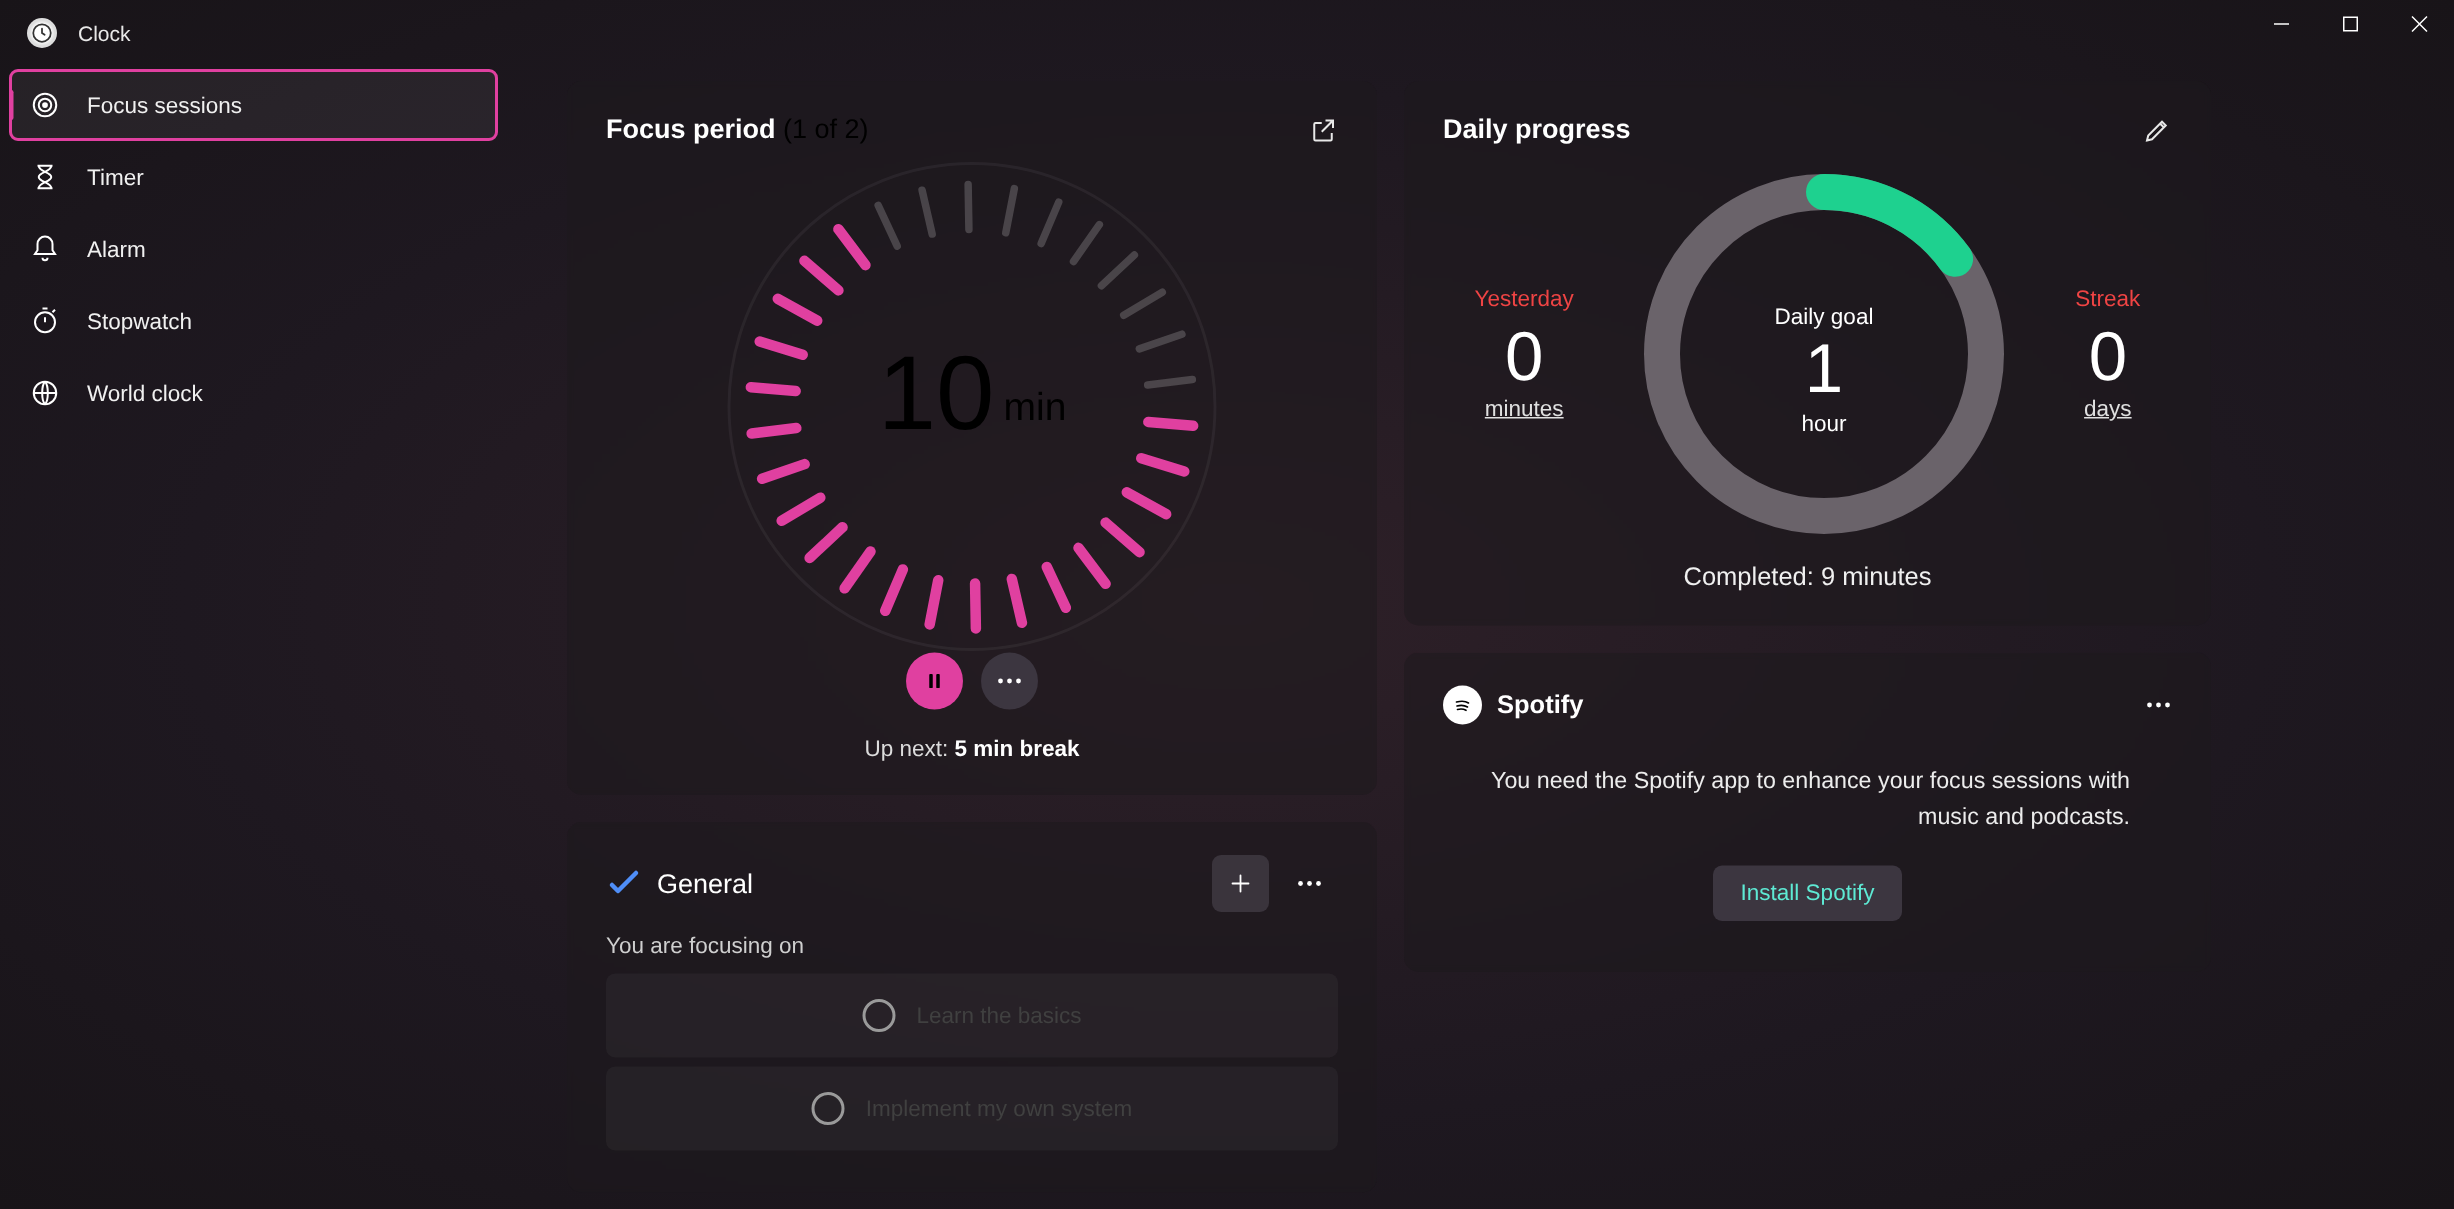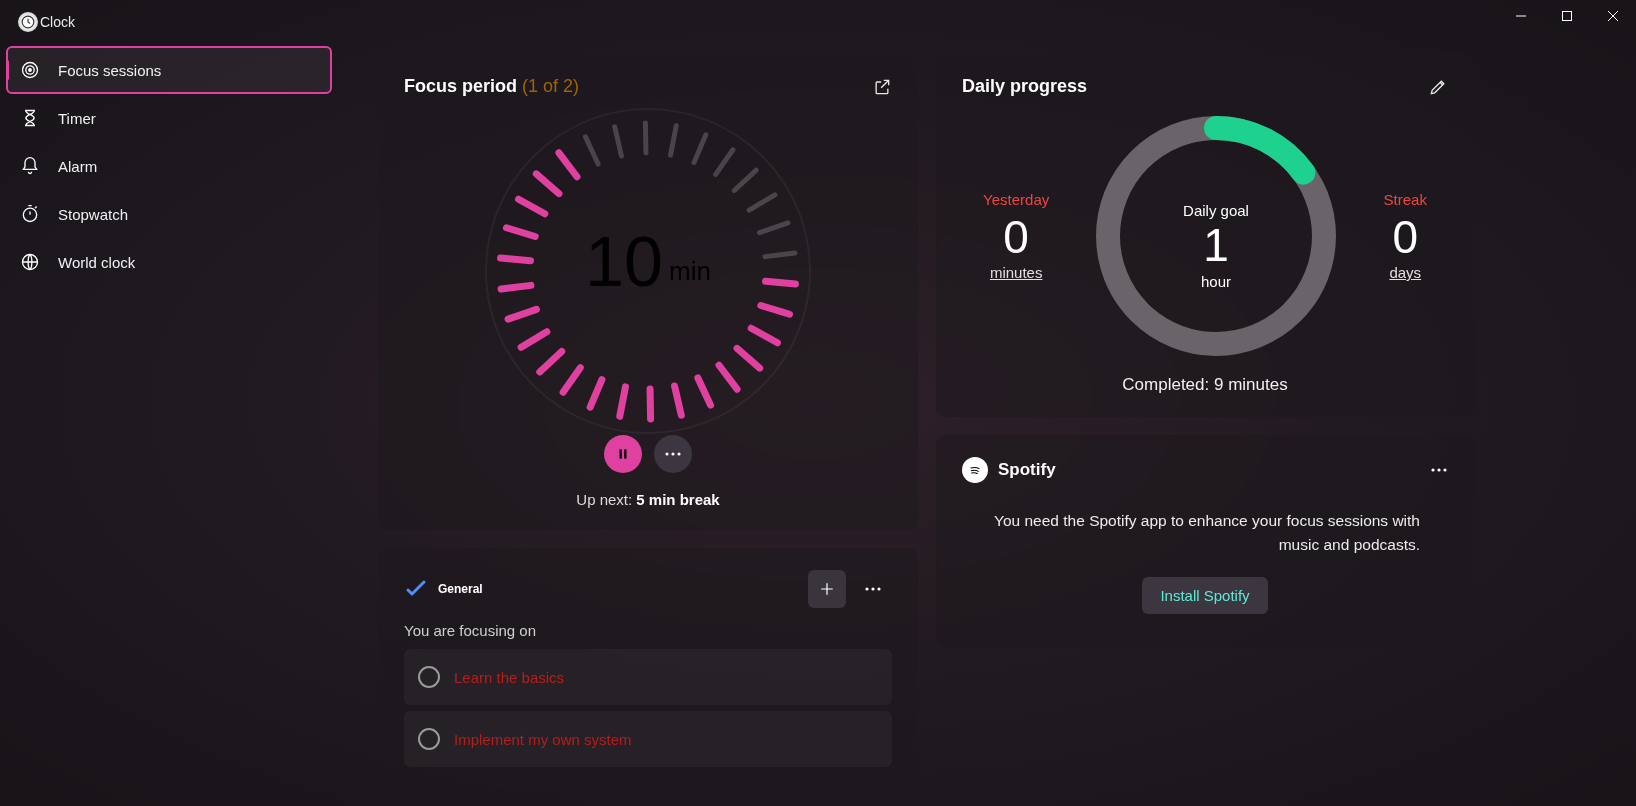--- a/index.html
+++ b/index.html
@@ -21,21 +21,21 @@
 
 .sidebar {
   width: 338px;
   display: flex;
   flex-direction: column;
   padding-top: 6px;
 }
 .titlebar {
   display: flex;
   align-items: center;
-  gap: 2px;
+  gap: 14px;
   padding: 6px 0 14px 18px;
   font-size: 14px;
   color: #e8e8e8;
 }
 .titlebar .app-icon {
   width: 20px; height: 20px;
   border-radius: 50%;
   background: radial-gradient(circle, #fff 40%, #ddd 60%);
   display: flex; align-items:center; justify-content:center;
 }
@@ -113,21 +113,21 @@
   backdrop-filter: blur(2px);
   border-radius: 10px;
   padding: 22px 26px;
   position: relative;
 }
 .card-header {
   display:flex; align-items:center; justify-content:space-between;
   margin-bottom: 14px;
 }
 .card-title { font-size: 18px; font-weight: 600; }
-.card-title .sub { color: #a16207; font-weight: 400; }
+.card-title .sub { color: #000000; font-weight: 400; }
 
 
 .dial-wrap { display:flex; flex-direction:column; align-items:center; }
 .dial {
   width: 340px; height: 340px;
   margin-top: -10px;
 }
 .dial-center {
   font-size: 70px;
   font-weight: 300;
@@ -142,41 +142,42 @@
   cursor:pointer;
 }
 .pause-btn { background:#e040a0; color:#000; }
 .more-round { background:#3c3640; color:#fff; }
 .upnext { margin-top: 18px; font-size: 15px; color:#dcdcdc; }
 .upnext b { font-weight:600; color:#fff;}
 
 
 .tasks-header { display:flex; align-items:center; gap:10px; }
 .tasks-header .icon { color:#4f8ef7; }
-.tasks-title { font-size:12px; font-weight:700; }
+.tasks-title { font-size:18px; font-weight:400; }
 .tasks-actions { margin-left:auto; display:flex; gap:8px; }
 .sq-btn {
   width:38px; height:38px;
   border-radius:6px;
   background:#3a343c;
   display:flex; align-items:center; justify-content:center;
   cursor:pointer;
   color:#fff;
 }
 .tasks-sub { font-size:15px; color:#cfcfcf; margin: 14px 0 10px; }
 .task-row {
   background: rgba(255,255,255,0.04);
   border-radius:6px;
   height:56px;
   display:flex; align-items:center; gap:14px;
   padding:0 14px;
   margin-bottom:6px;
   font-size:15px;
-  color:#b91c1c;
+  color:#404040;
   cursor:pointer;
+  justify-content:center;
 }
 .task-radio {
   width:22px; height:22px;
   border:2px solid #9a9a9a;
   border-radius:50%;
 }
 
 
 .progress-row { display:flex; align-items:center; justify-content:space-around; margin-top:6px;}
 .stat { text-align:center; }

